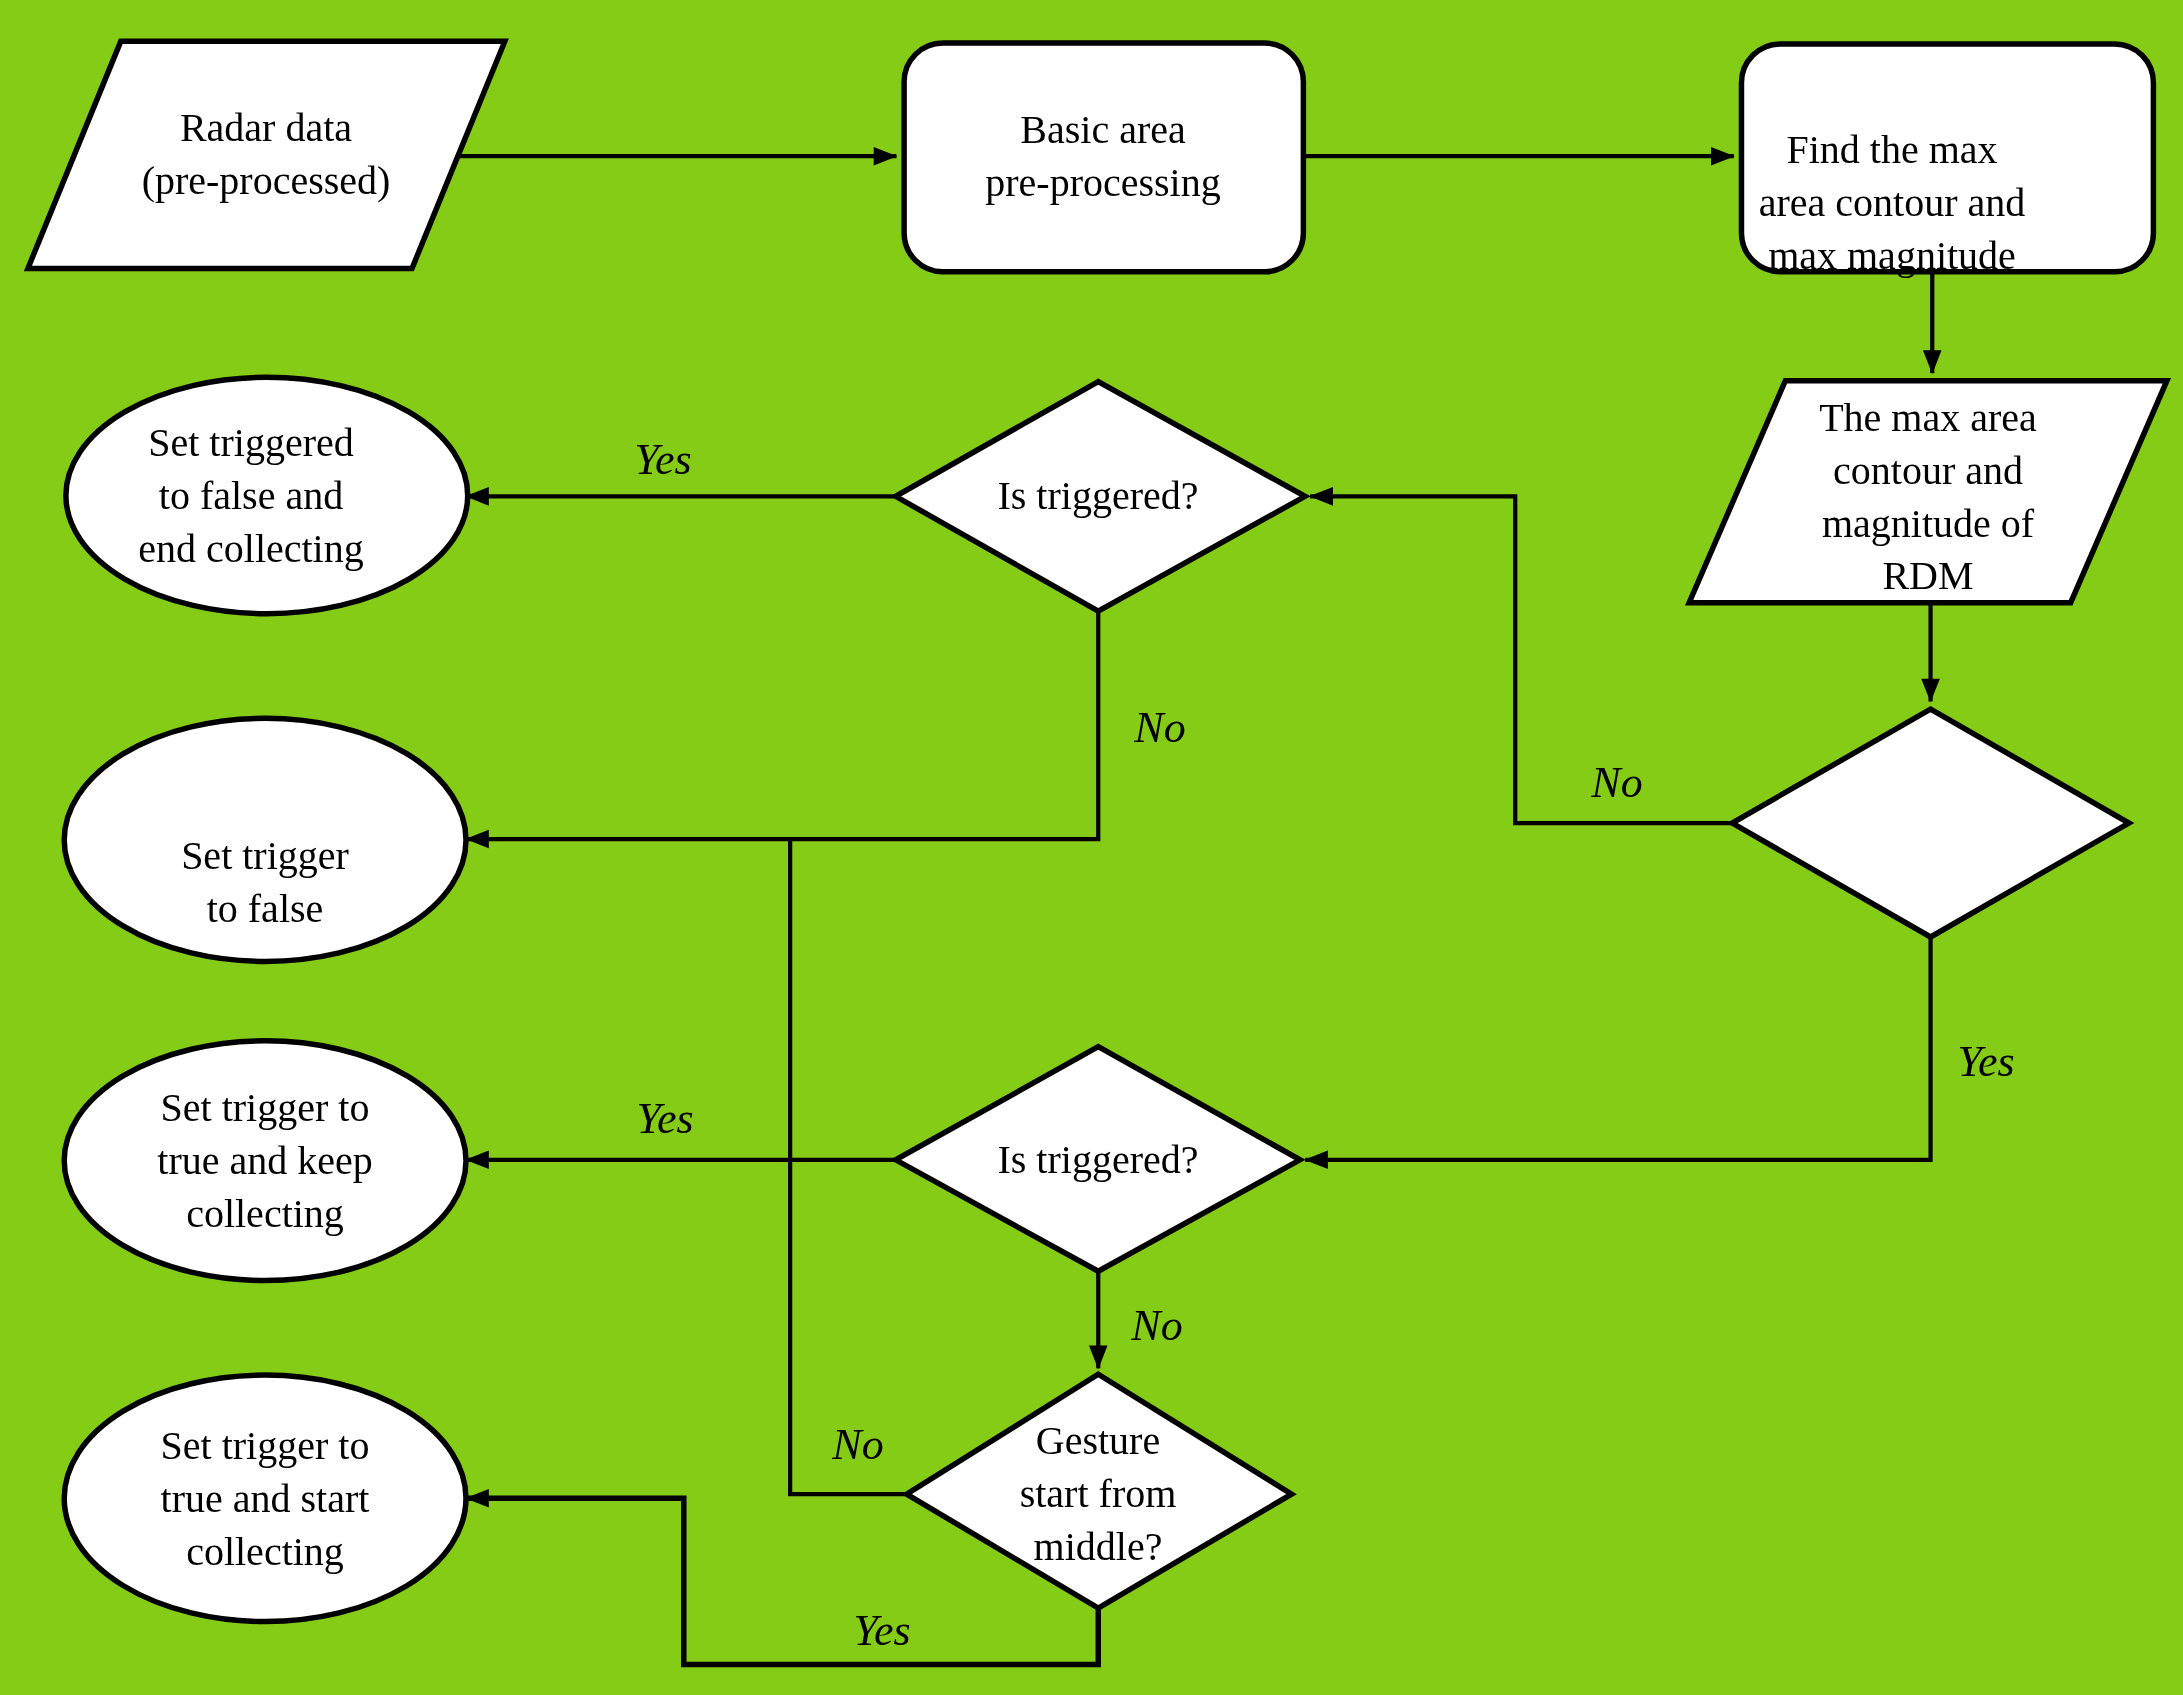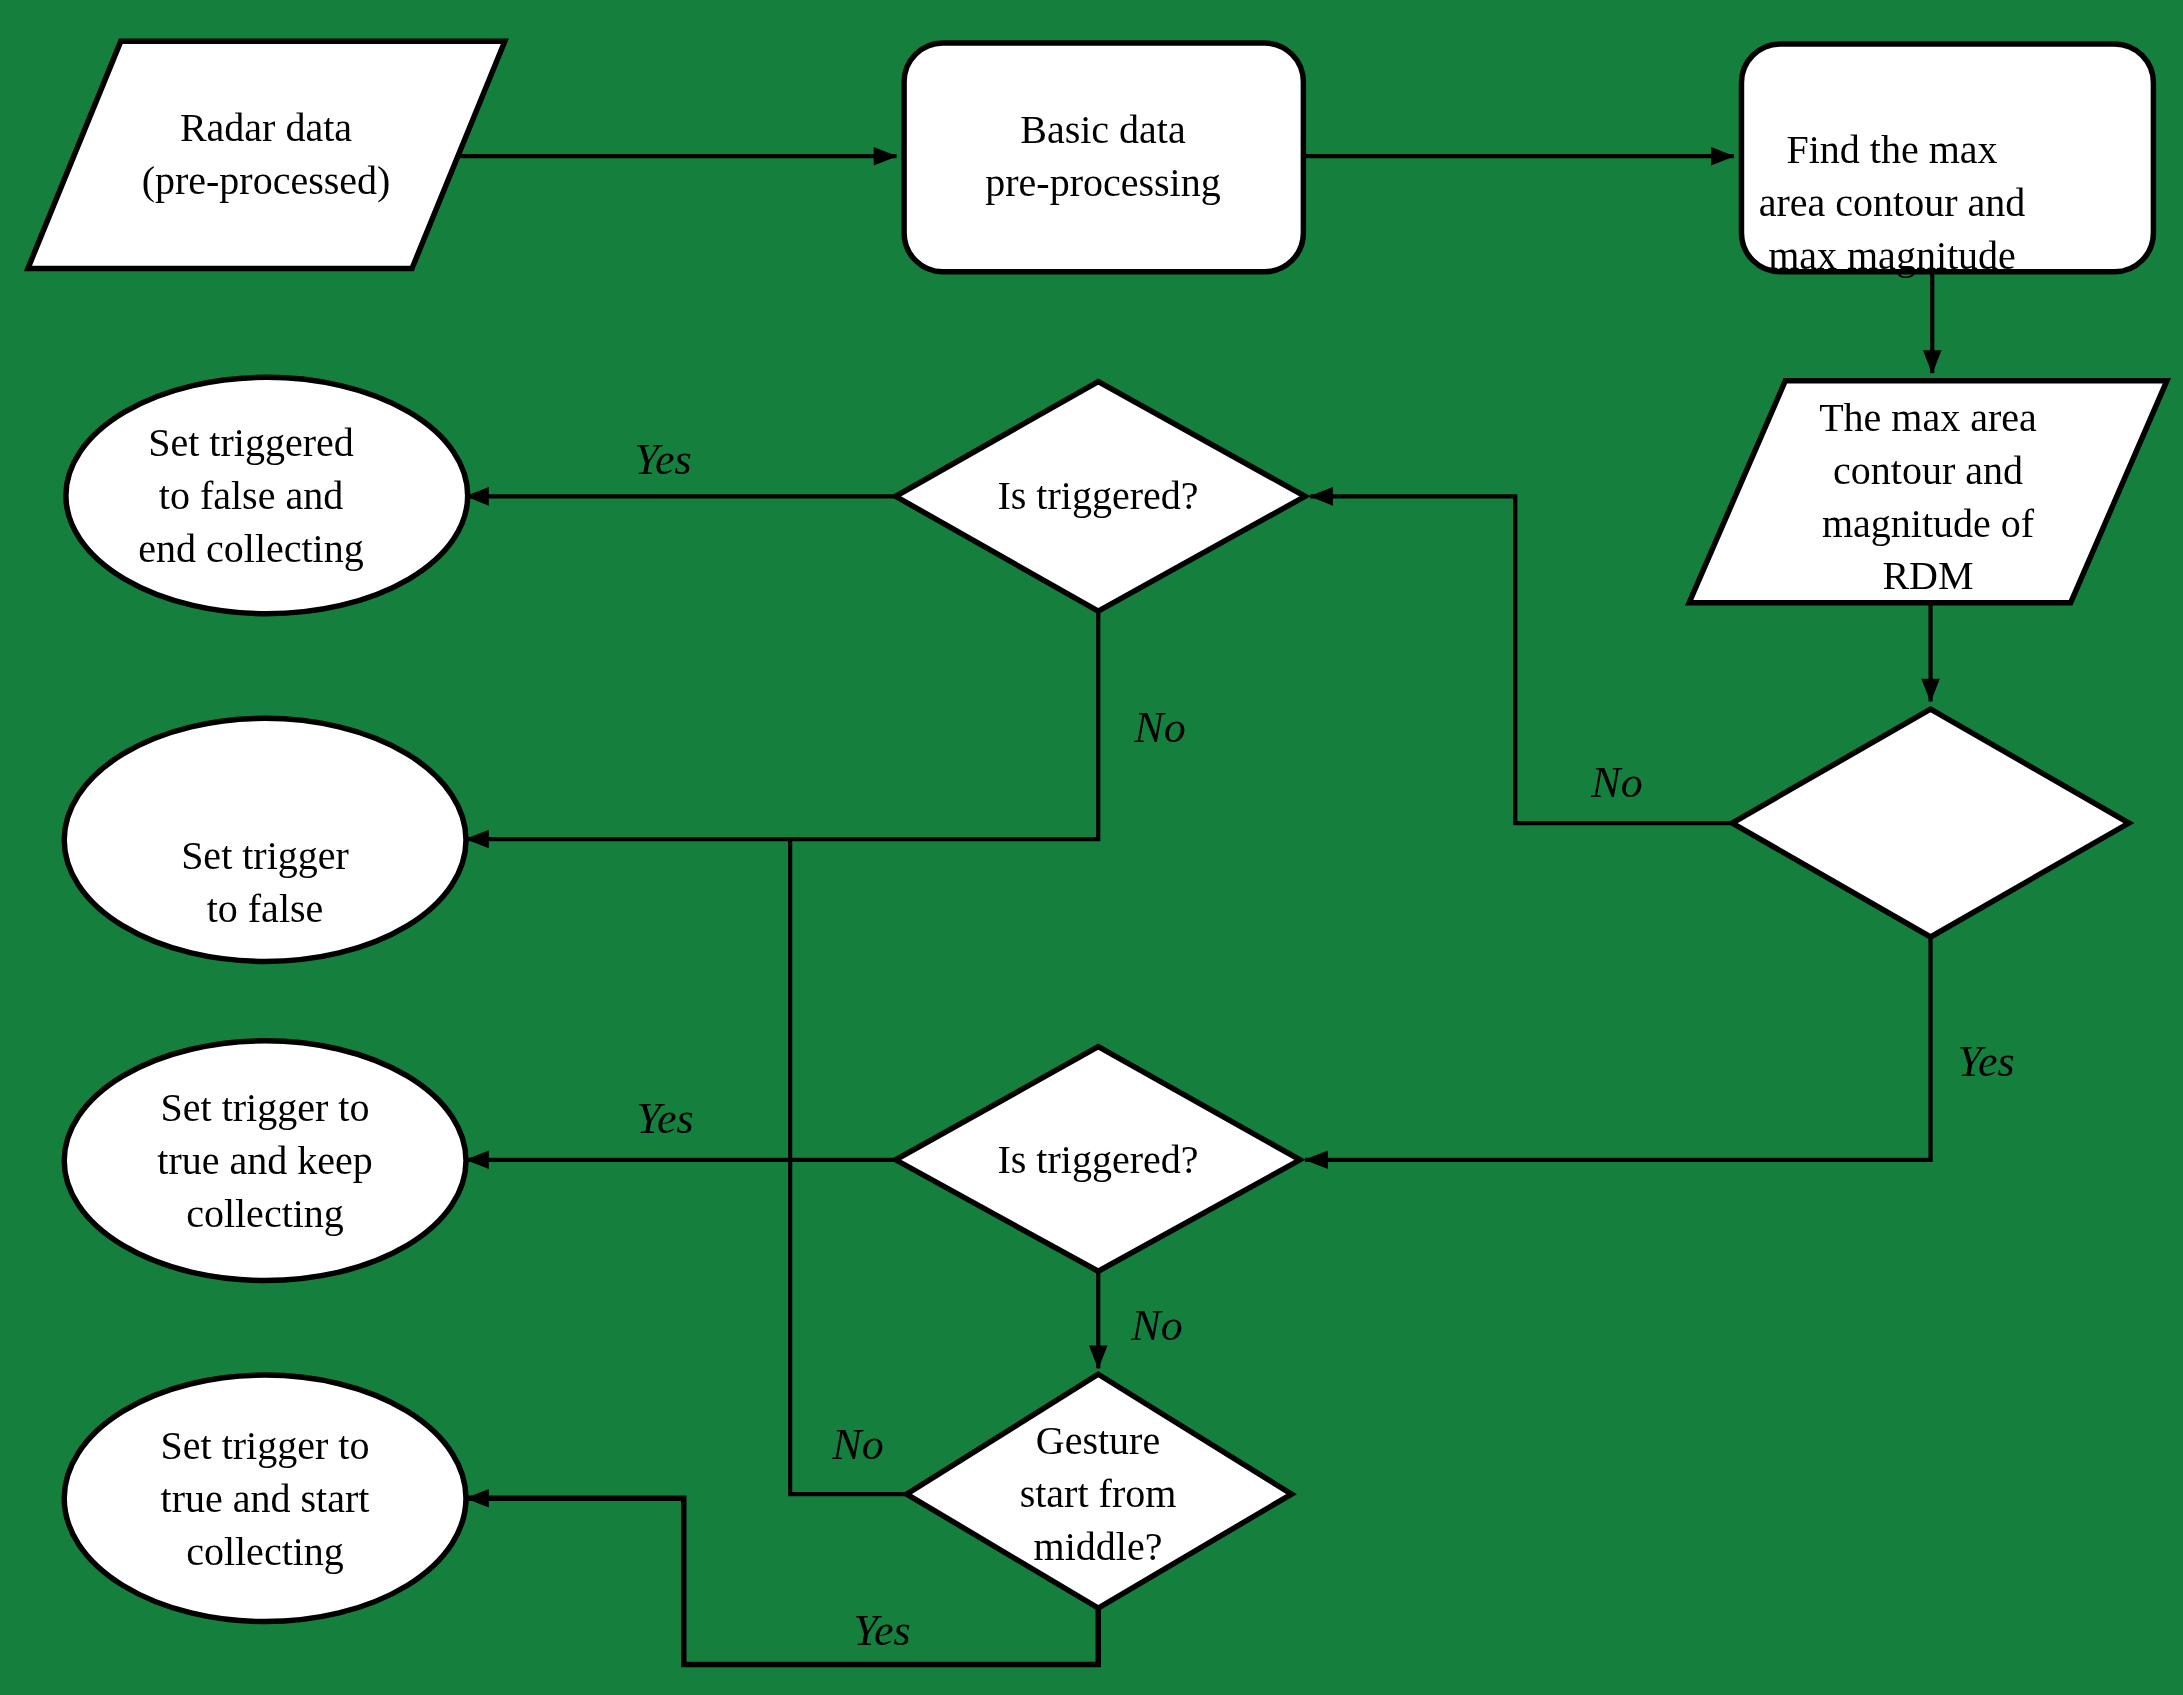--- a/index.html
+++ b/index.html
@@ -1,20 +1,20 @@
 <!DOCTYPE html>
 <html style="font-size:13.5px"><head>
 <meta charset="utf-8">
 <style>
   html, body { margin: 0; padding: 0; background: #ffffff; }
   .canvas {
     position: relative;
     width: 2183px;
     height: 1695px;
-    background: #15803d;
+    background: #84cc16;
     font-family: "Liberation Serif", "DejaVu Serif", serif;
     color: #000000;
     overflow: hidden;
   }
   .canvas svg {
     position: absolute;
     left: 0; top: 0;
     width: 2183px;
     height: 1695px;
     display: block;
@@ -92,21 +92,21 @@
       <polygon class="shape" points="1301,1628 1530,1770 1301,1905 1074,1770"></polygon>
       <ellipse class="shape" cx="316" cy="587" rx="238" ry="140"></ellipse>
       <ellipse class="shape" cx="314" cy="995" rx="238" ry="144"></ellipse>
       <ellipse class="shape" cx="314" cy="1375" rx="238" ry="142"></ellipse>
       <ellipse class="shape" cx="314" cy="1775" rx="238" ry="146"></ellipse>
     </g>
   </svg>
 
   <div class="node-label" style="left:266px; top:155px; width:439px;">Radar data
 (pre-processed)</div>
-  <div class="node-label" style="left:1103px; top:157px; width:439px;">Basic data
+  <div class="node-label" style="left:1103px; top:157px; width:439px;">Basic area
 pre-processing</div>
   <div class="node-label" style="left:1892px; top:158px; width:439px;margin-top:45px;">Find the max
 area contour and
 max magnitude</div>
   <div class="node-label" style="left:1928px; top:498px; width:439px;">The max area
 contour and
 magnitude of
 RDM</div>
   <div class="node-label" style="left:1098px; top:496px; width:439px;">Is triggered?</div>
   <div class="node-label" style="left:1098px; top:1160px; width:439px;">Is triggered?</div>

